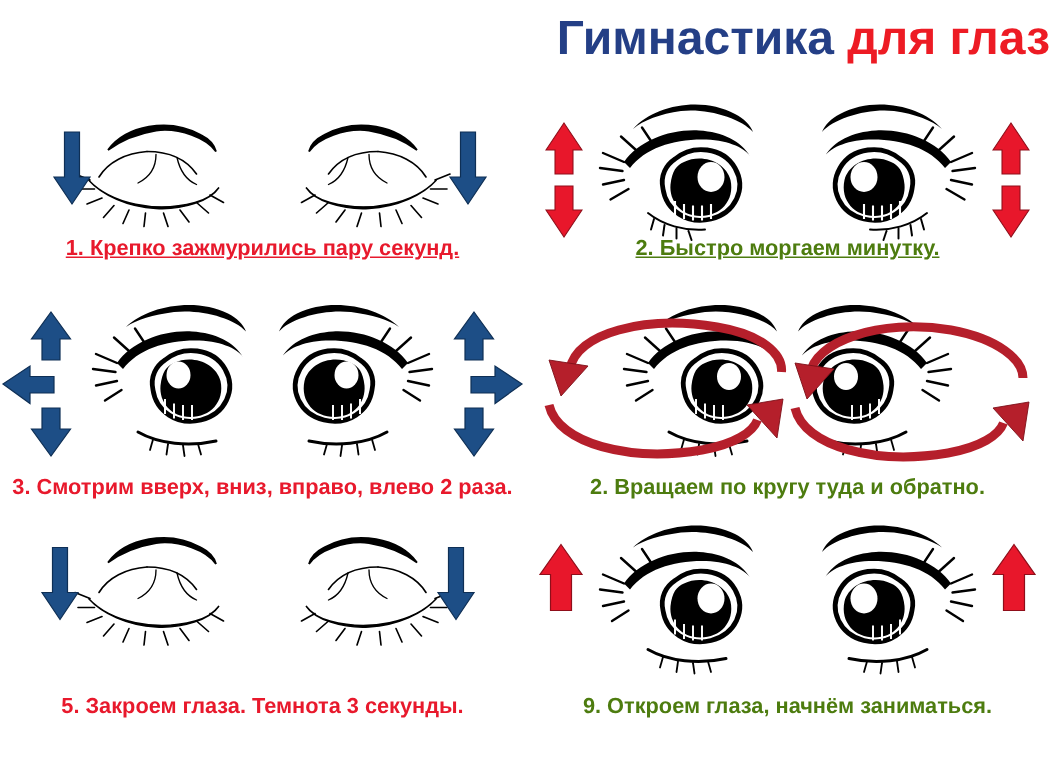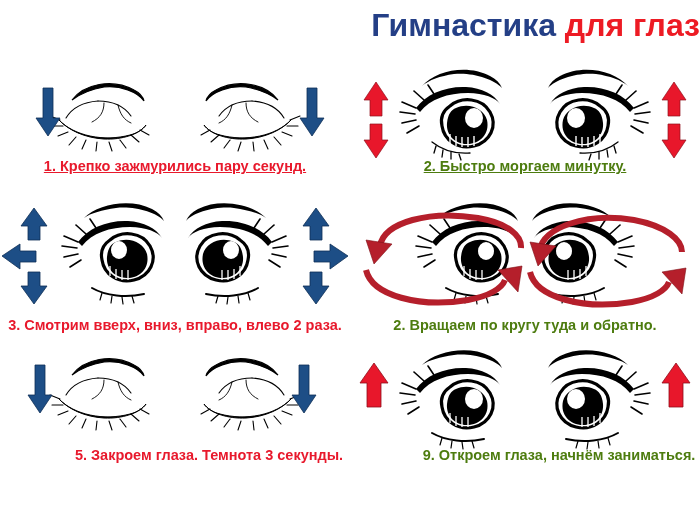--- a/index.html
+++ b/index.html
@@ -74,21 +74,21 @@
   #panel-1 { left: 0px;   top: 56px;  }
   #panel-2 { left: 350px; top: 56px;  }
   #panel-3 { left: 0px;   top: 196px; }
   #panel-4 { left: 350px; top: 196px; }
   #panel-5 { left: 0px;   top: 345px; }
   #panel-6 { left: 350px; top: 345px; }
 
   
   #panel-1 .caption, #panel-2 .caption { top: 100px; text-decoration: underline; }
   #panel-3 .caption, #panel-4 .caption { top: 108px; margin-top: 11px; }
-  #panel-5 .caption, #panel-6 .caption { top: 100px; margin-left: 34px; }
+  #panel-5 .caption, #panel-6 .caption { top: 116px; }
 </style>
 </head>
 <body>
 
 <div id="poster">
 
   <div id="title">
     <span class="t-blue">Гимнастика</span><span>&nbsp;</span><span class="t-red">для глаз</span>
   </div>
 

